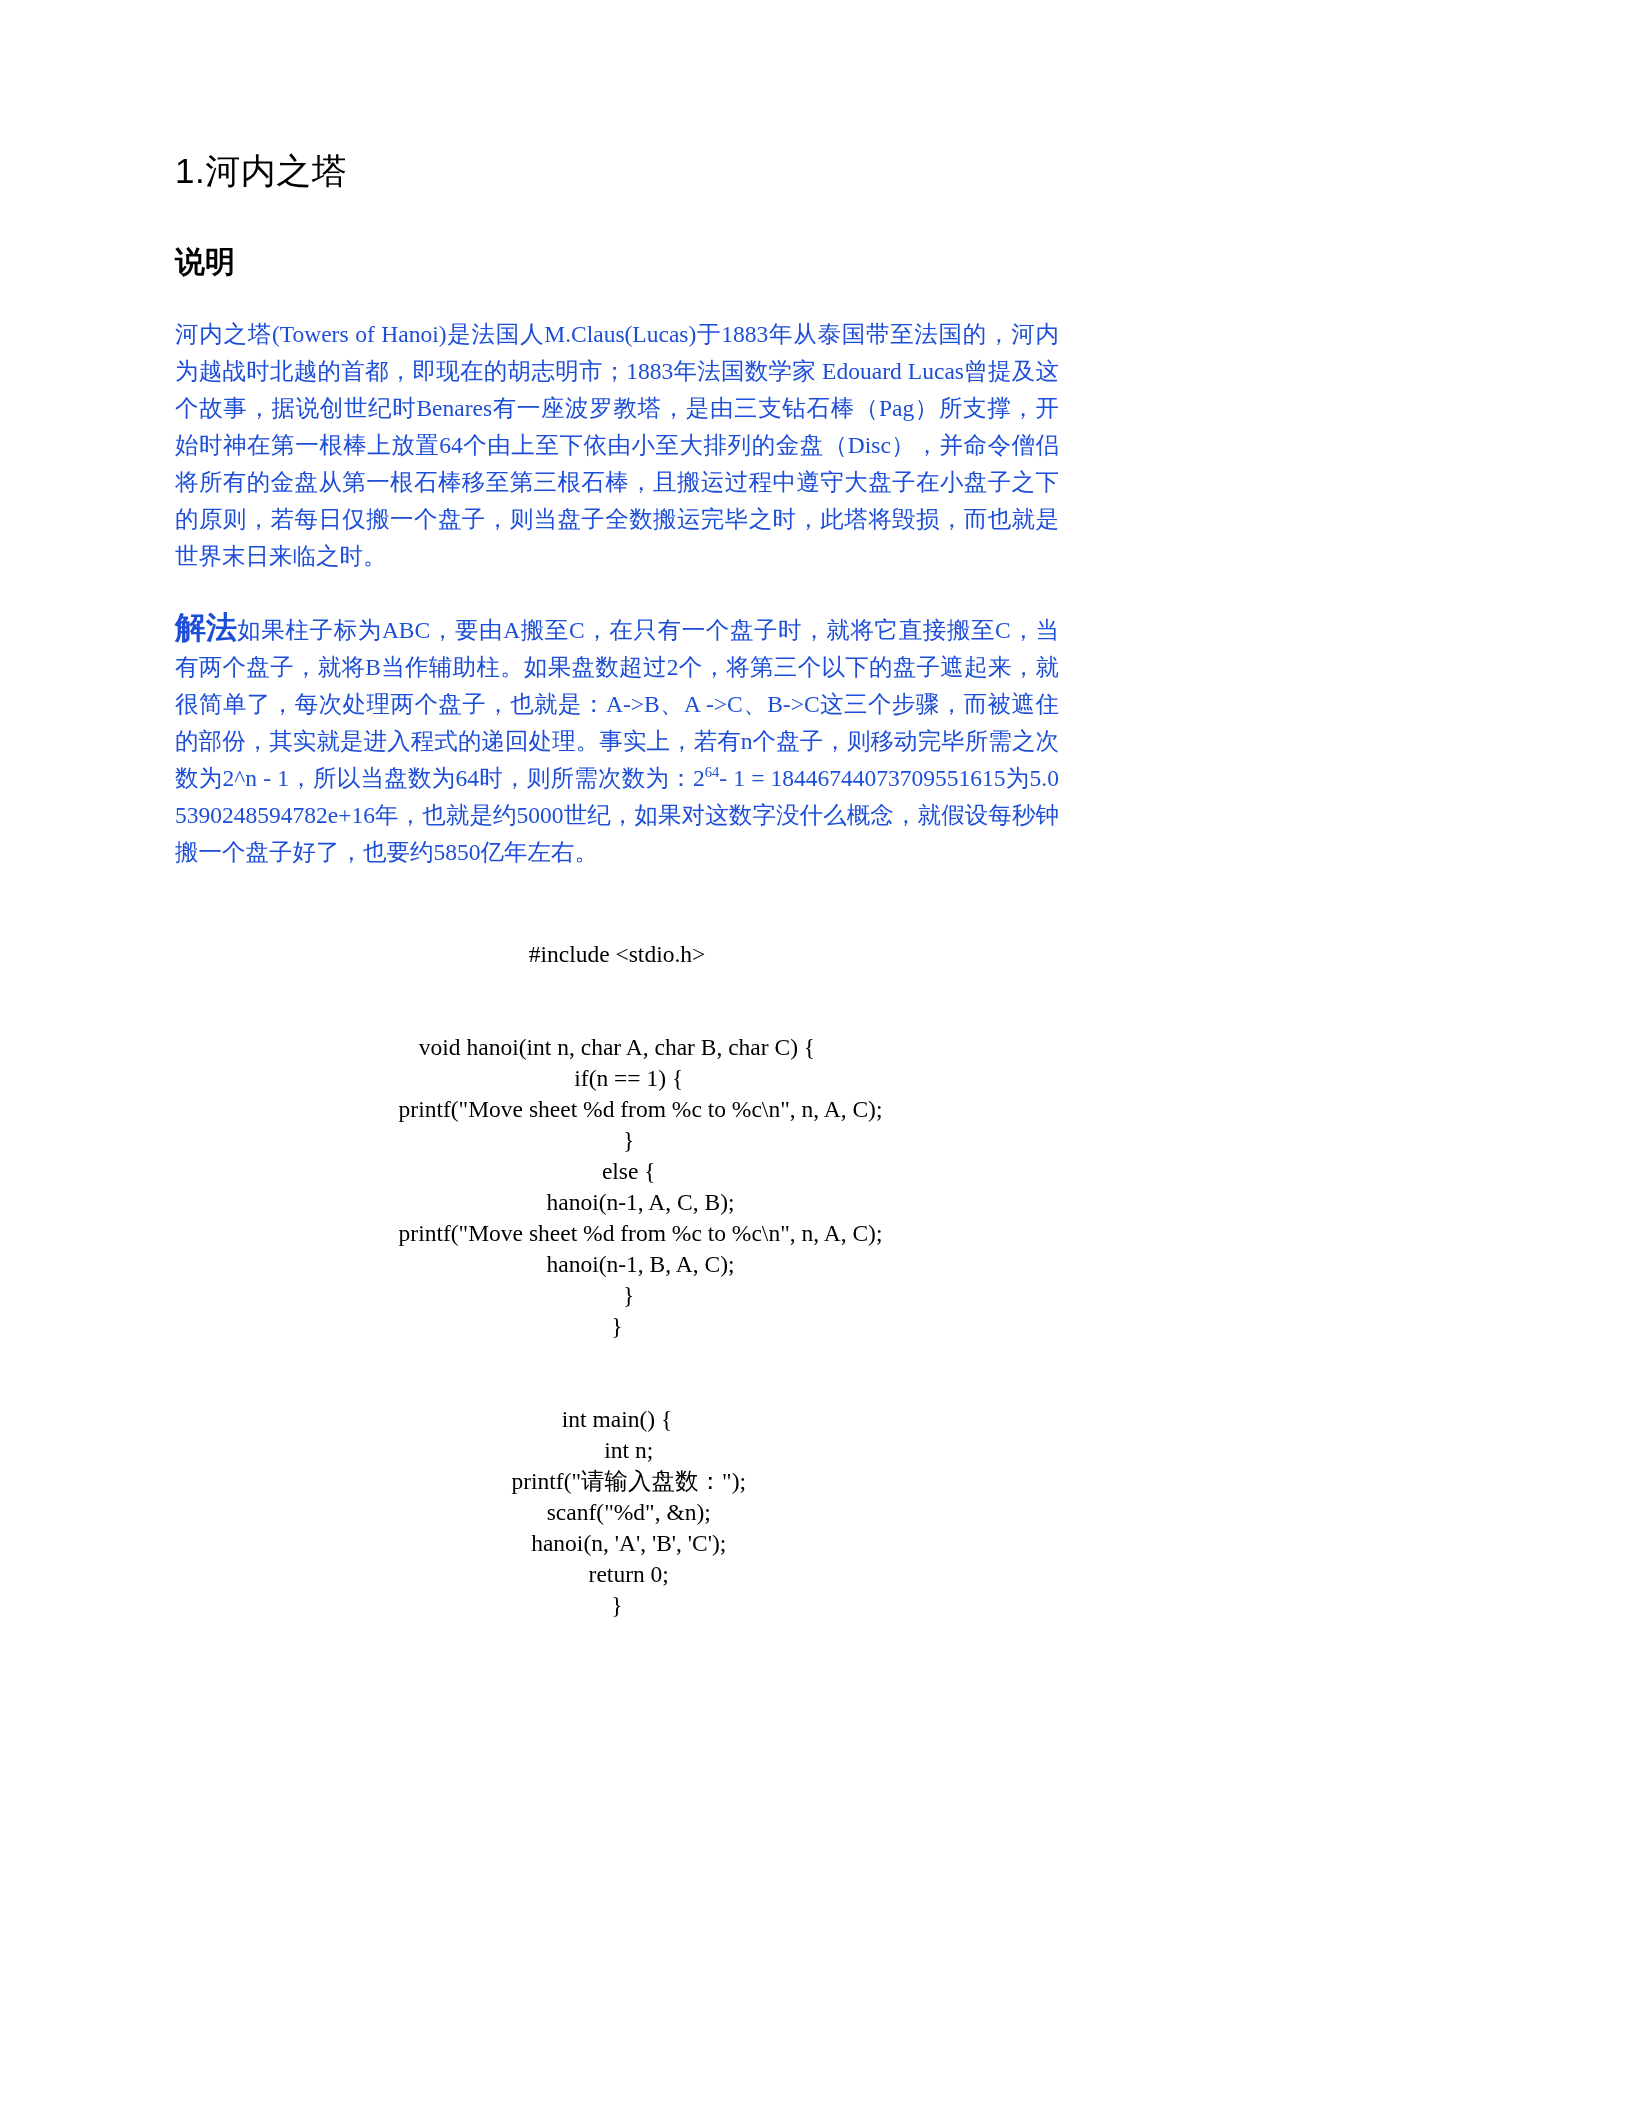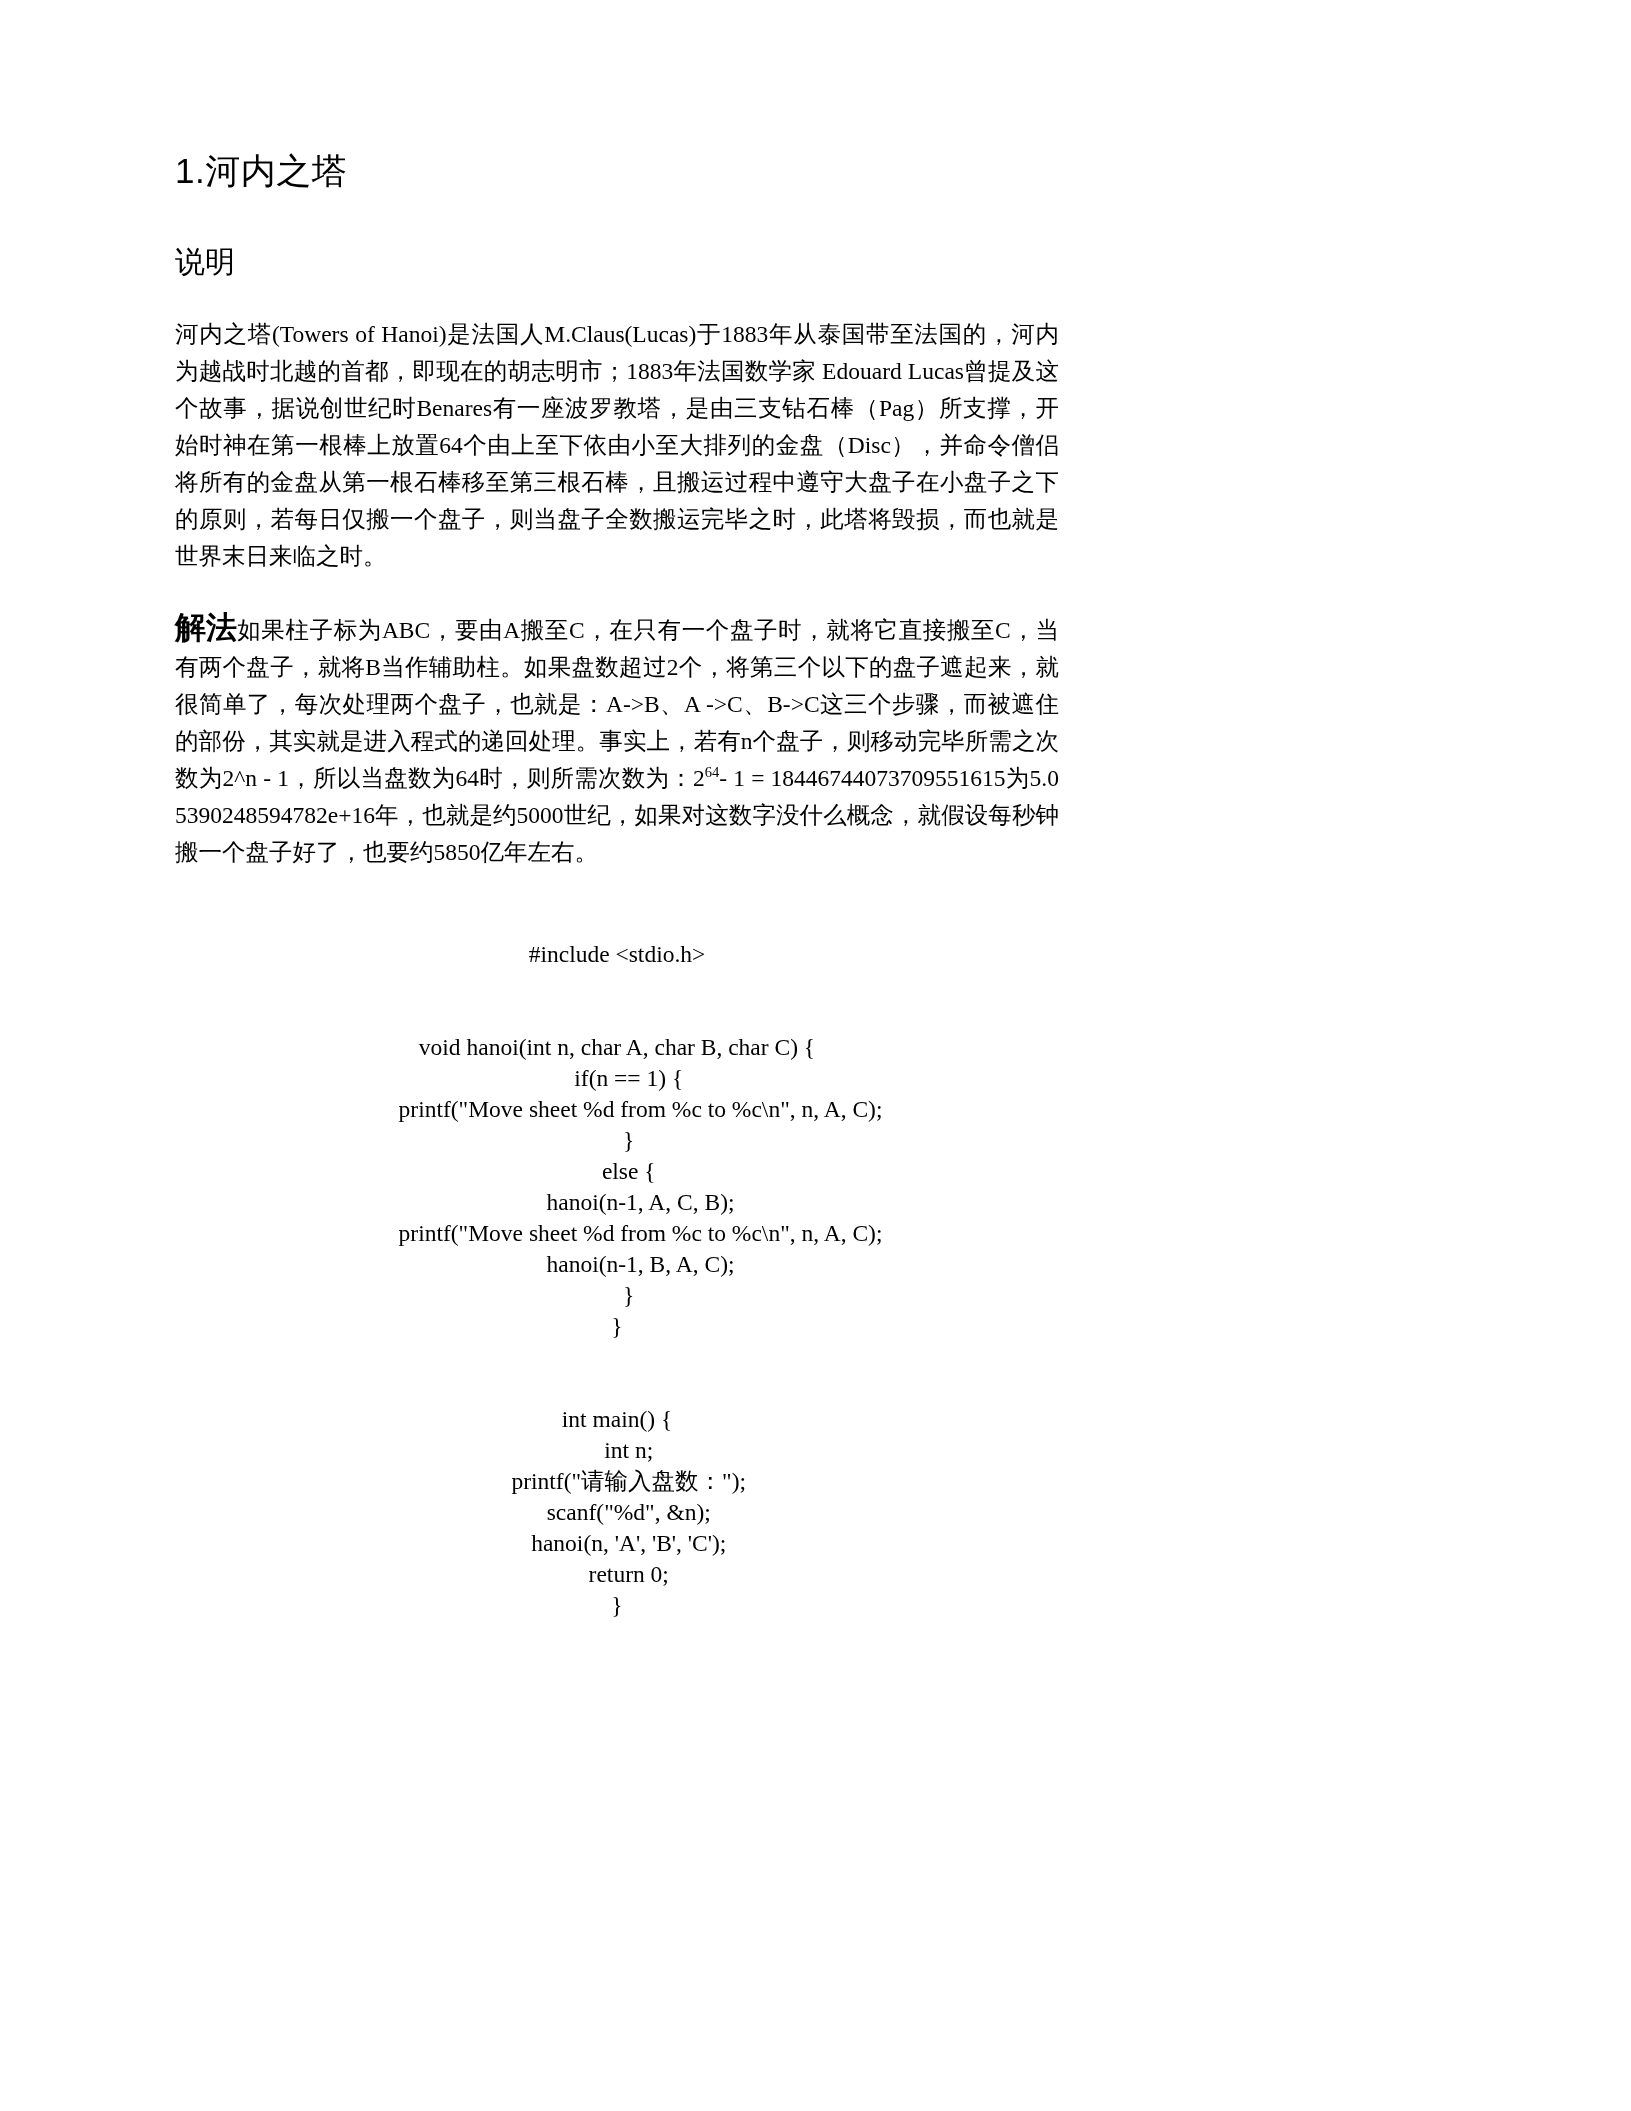--- a/index.html
+++ b/index.html
@@ -38,36 +38,36 @@
     line-height: 1.2;
     letter-spacing: 0.5px;
     margin: 0;
     padding-top: 150px;
     color: #000;
   }
 
   
   .section-heading {
     font-family: "Liberation Serif", "DejaVu Serif", serif;
-    font-weight: normal;
+    font-weight: bold;
     font-size: 30px;
     line-height: 1.2;
     margin: 0;
     padding-top: 52px;
     color: #000;
   }
 
   
   .para {
     font-size: 23.5px;
     line-height: 37px;
     text-align: justify;
     text-justify: inter-ideograph;
     margin: 0;
-    color: #000000;
+    color: #1d4ed8;
     word-break: break-all;
   }
   .para.first { padding-top: 36px; }
   .para.second { padding-top: 34px; }
 
   .lead-label {
     font-weight: bold;
     font-size: 31px;
     letter-spacing: -0.5px;
   }

